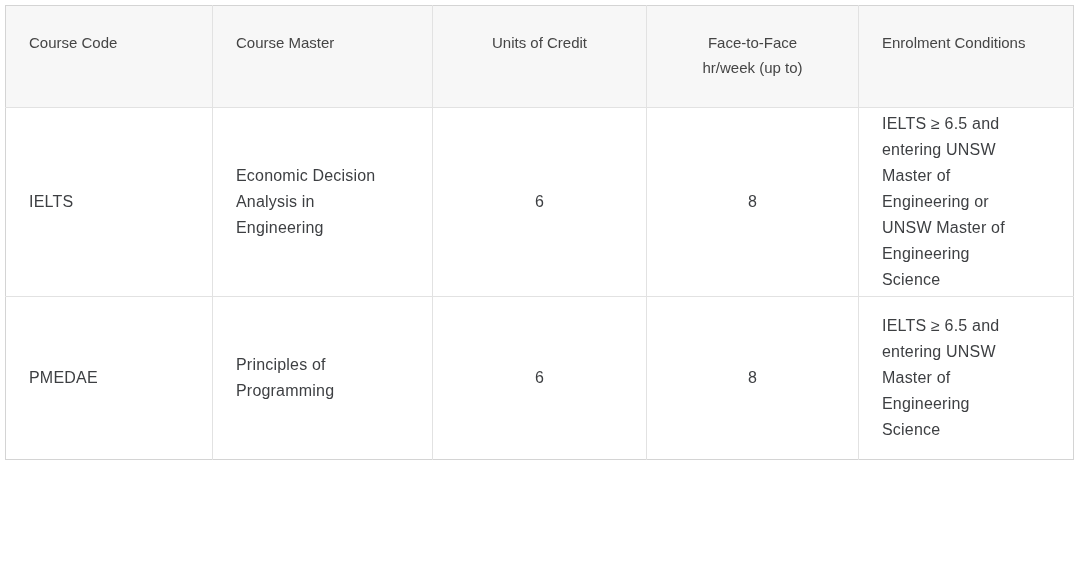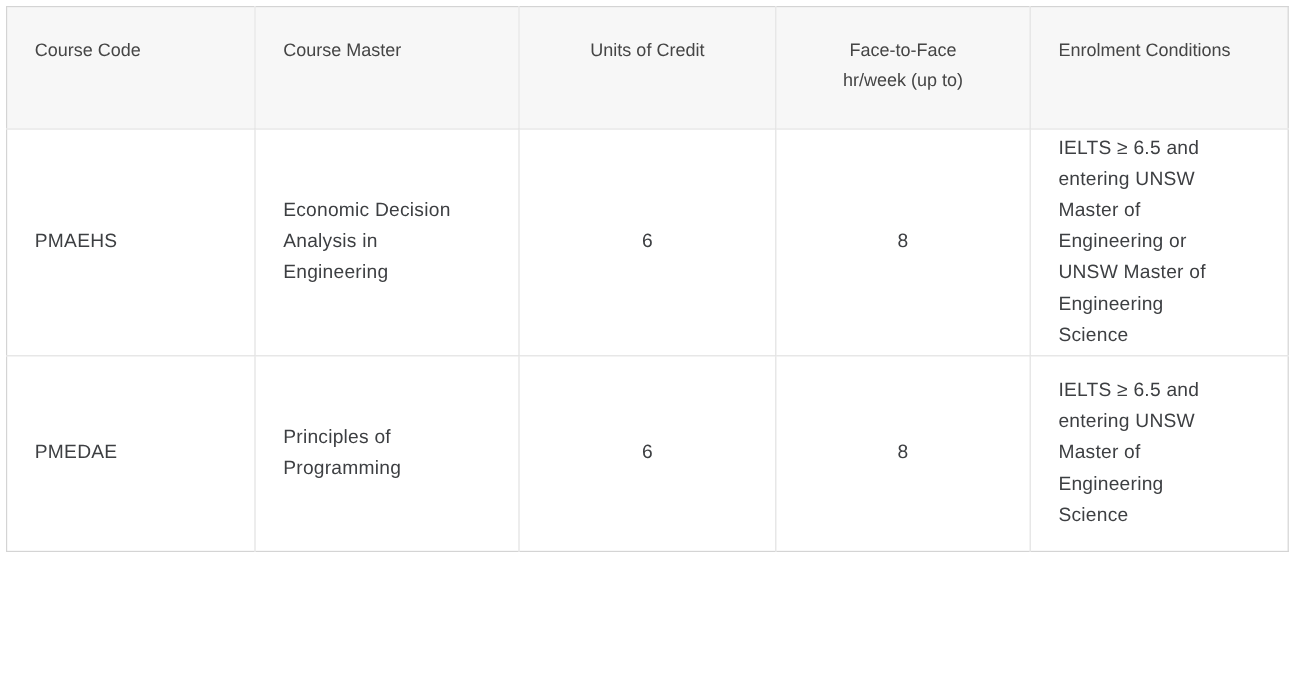--- a/index.html
+++ b/index.html
@@ -81,21 +81,21 @@
         <th class="al">Course Code</th>
         <th class="al">Course Master</th>
         <th class="ac">Units of Credit</th>
         <th class="ac">Face-to-Face
 hr/week (up to)</th>
         <th class="al">Enrolment Conditions</th>
       </tr>
     </thead>
     <tbody>
       <tr class="body-row-1">
-        <td class="al">PMAEHS</td>
+        <td class="al">IELTS</td>
         <td class="al">Economic Decision
 Analysis in
 Engineering</td>
         <td class="ac">6</td>
         <td class="ac">8</td>
         <td class="al">IELTS ≥ 6.5 and
 entering UNSW
 Master of
 Engineering or
 UNSW Master of

